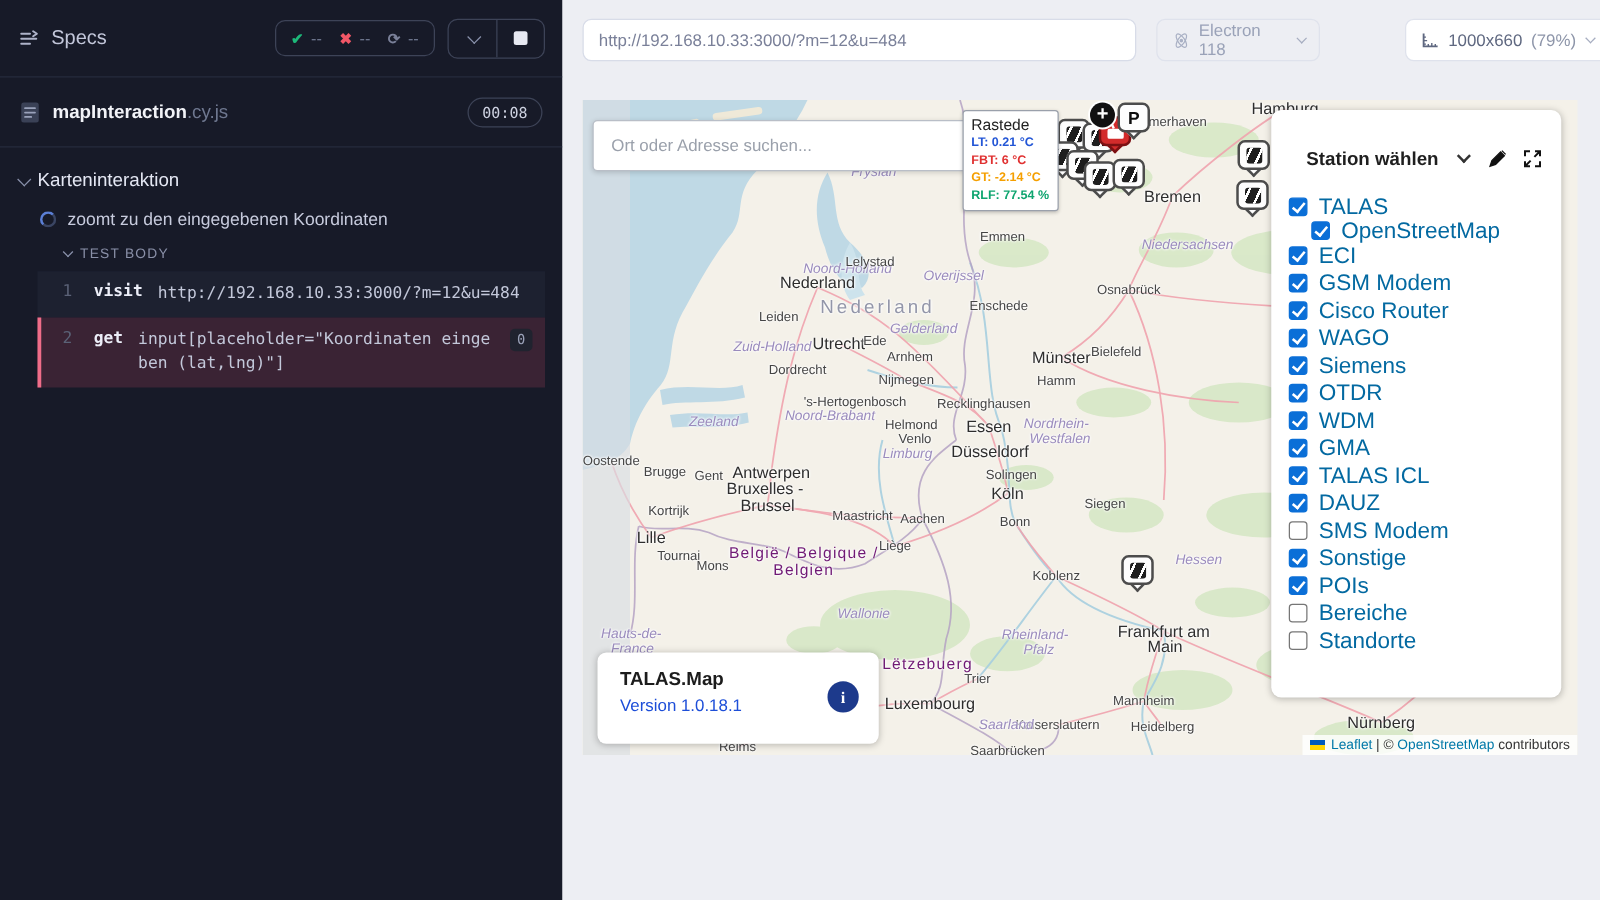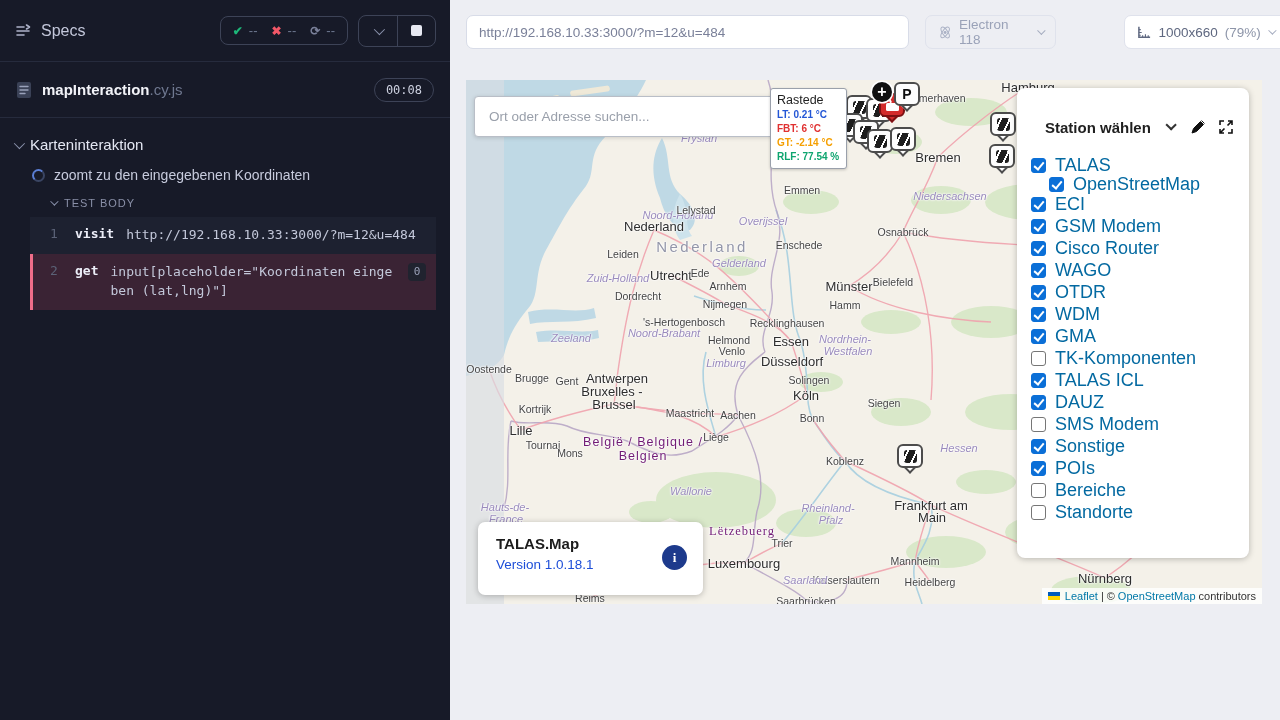--- a/index.html
+++ b/index.html
@@ -440,21 +440,21 @@
         <span class="map-label town" style="left: 464px; top: 502px;">Heidelberg</span>
 
         <span class="map-label town" style="left: 380px; top: 500px;">Kaiserslautern</span>
 
         <span class="map-label region" style="left: 339px; top: 500px;">Saarland</span>
 
         <span class="map-label town" style="left: 340px; top: 521px;">Saarbrücken</span>
 
         <span class="map-label town" style="left: 316px; top: 463px;">Trier</span>
 
-        <span class="map-label country-sm" style="left: 276px; top: 451px; font-family: Liberation Serif, serif;">Lëtzebuerg</span>
+        <span class="map-label country-sm" style="left: 276px; top: 451px;">Lëtzebuerg</span>
 
         <span class="map-label city" style="left: 278px; top: 483px;">Luxembourg</span>
 
         <span class="map-label region" style="left: 362px; top: 428px;">Rheinland-</span>
 
         <span class="map-label region" style="left: 365px; top: 440px;">Pfalz</span>
 
         <span class="map-label town" style="left: 124px; top: 518px;">Reims</span>
 
         <span class="map-label city" style="left: 639px; top: 498px;">Nürnberg</span>
@@ -618,40 +618,40 @@
           <label class="st-row">
             <span class="cb checked"></span>
             <span class="st-label">Cisco Router</span>
           </label>
 
           <label class="st-row">
             <span class="cb checked"></span>
             <span class="st-label">WAGO</span>
           </label>
 
+          <label class="st-row">
+            <span class="cb checked"></span>
+            <span class="st-label">Siemens</span>
+          </label>
 
           <label class="st-row">
             <span class="cb checked"></span>
             <span class="st-label">OTDR</span>
           </label>
 
           <label class="st-row">
             <span class="cb checked"></span>
             <span class="st-label">WDM</span>
           </label>
 
           <label class="st-row">
             <span class="cb checked"></span>
             <span class="st-label">GMA</span>
           </label>
 
-          <label class="st-row">
-            <span class="cb"></span>
-            <span class="st-label">TK-Komponenten</span>
-          </label>
 
           <label class="st-row">
             <span class="cb checked"></span>
             <span class="st-label">TALAS ICL</span>
           </label>
 
           <label class="st-row">
             <span class="cb checked"></span>
             <span class="st-label">DAUZ</span>
           </label>

